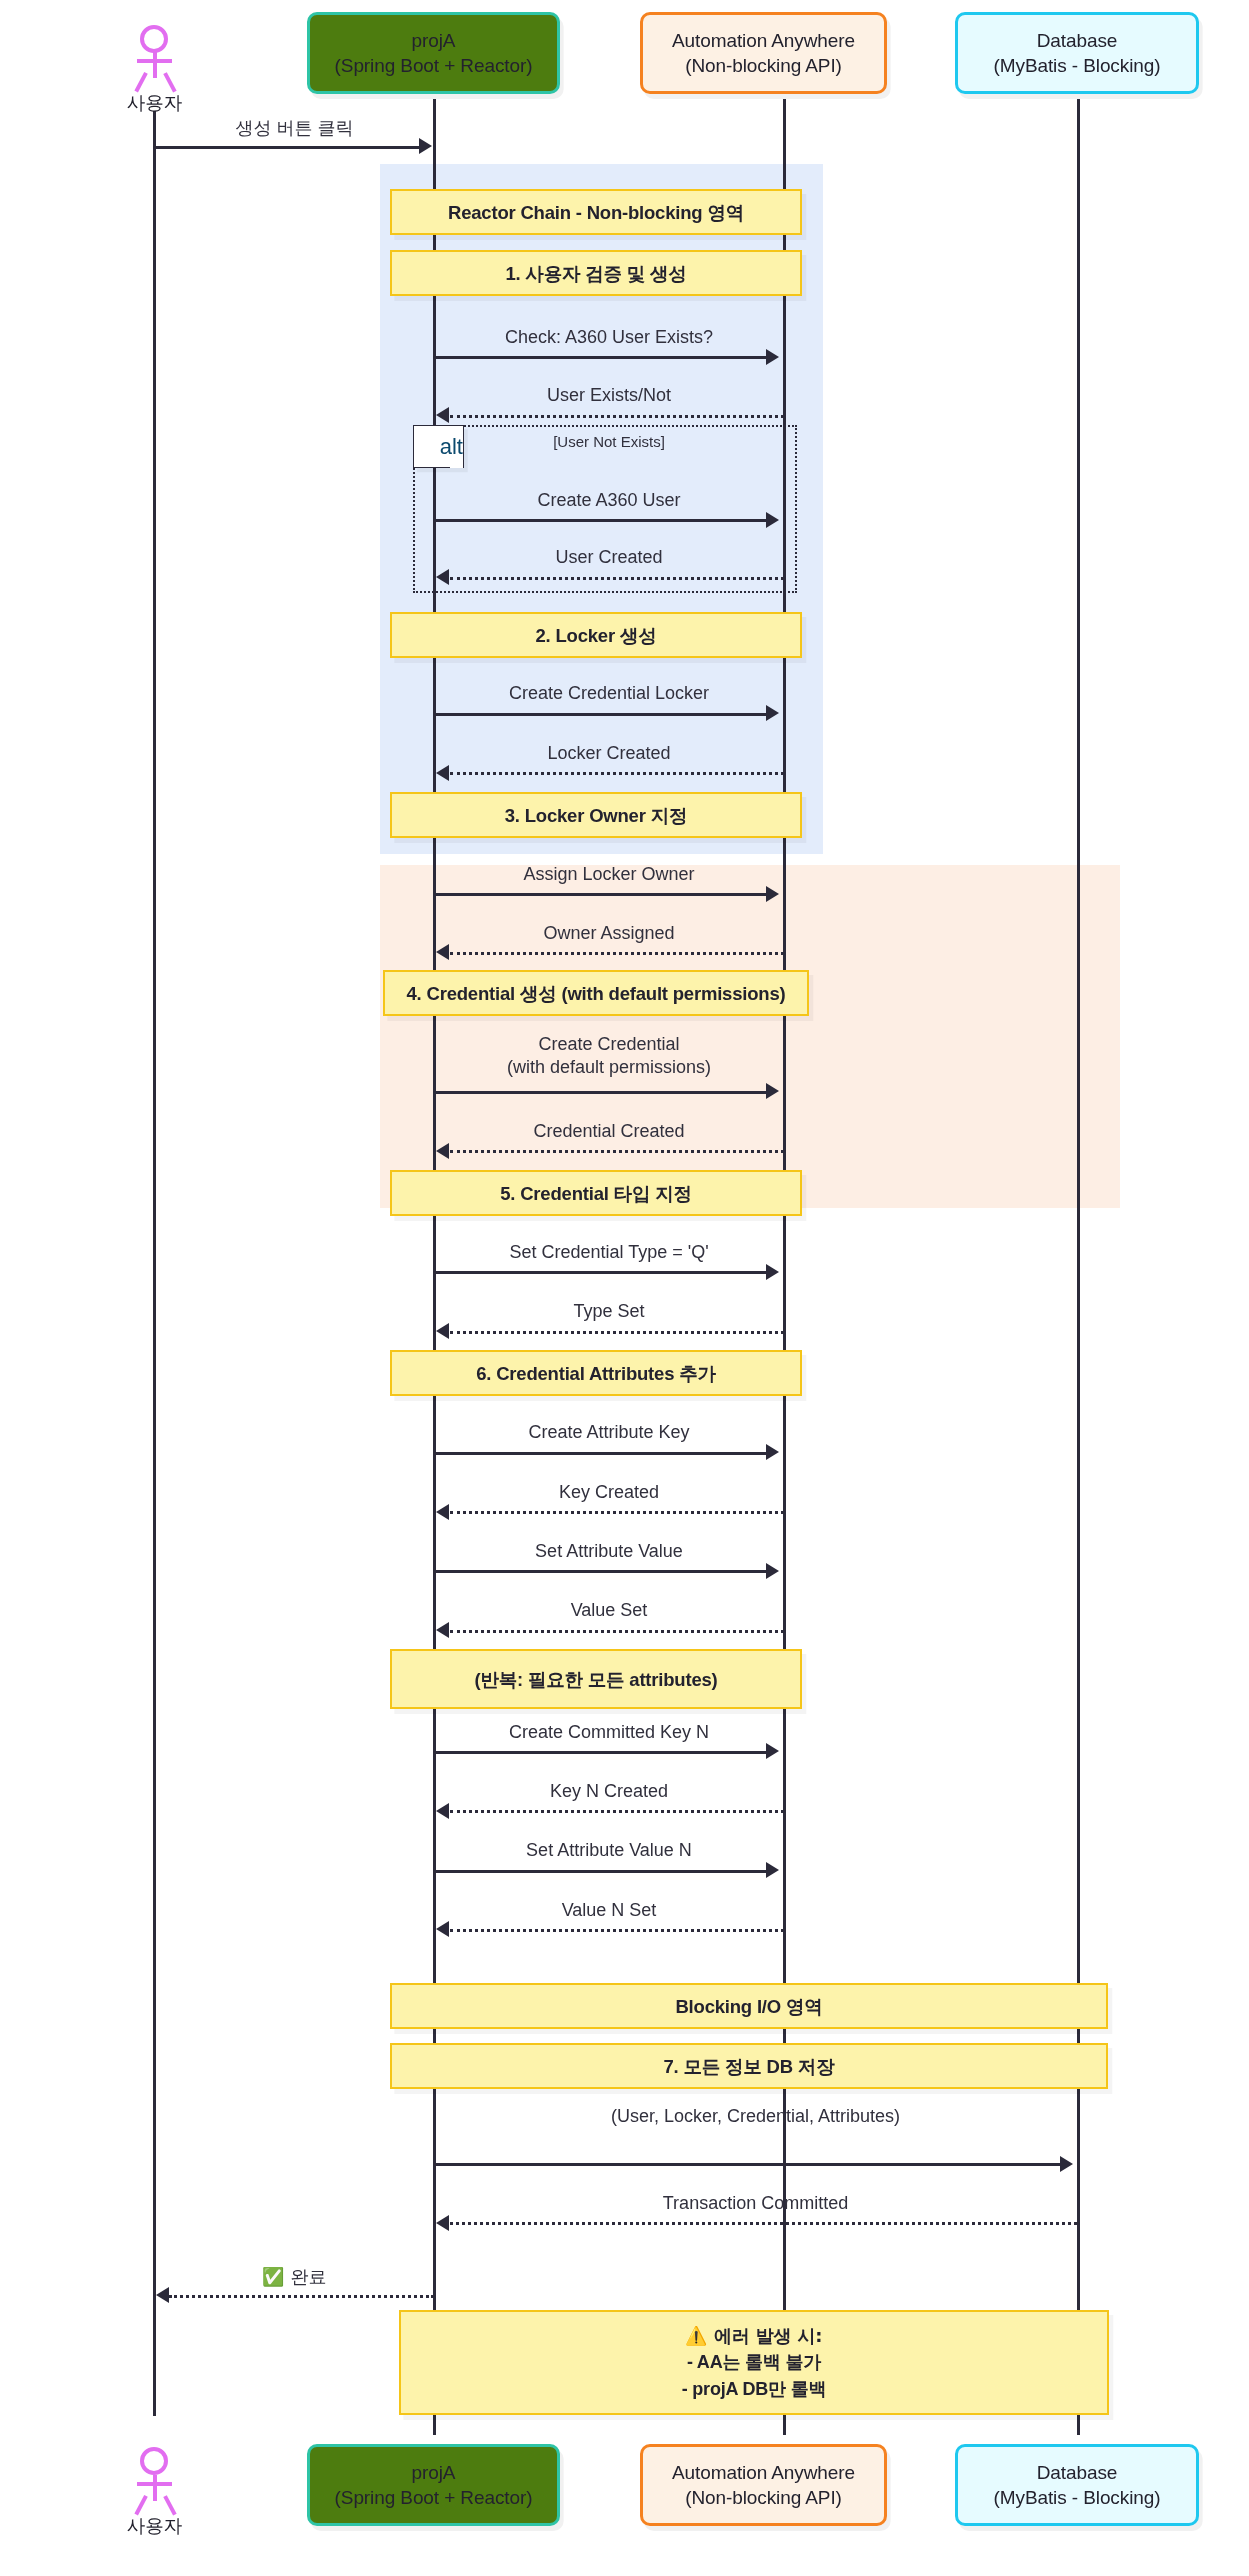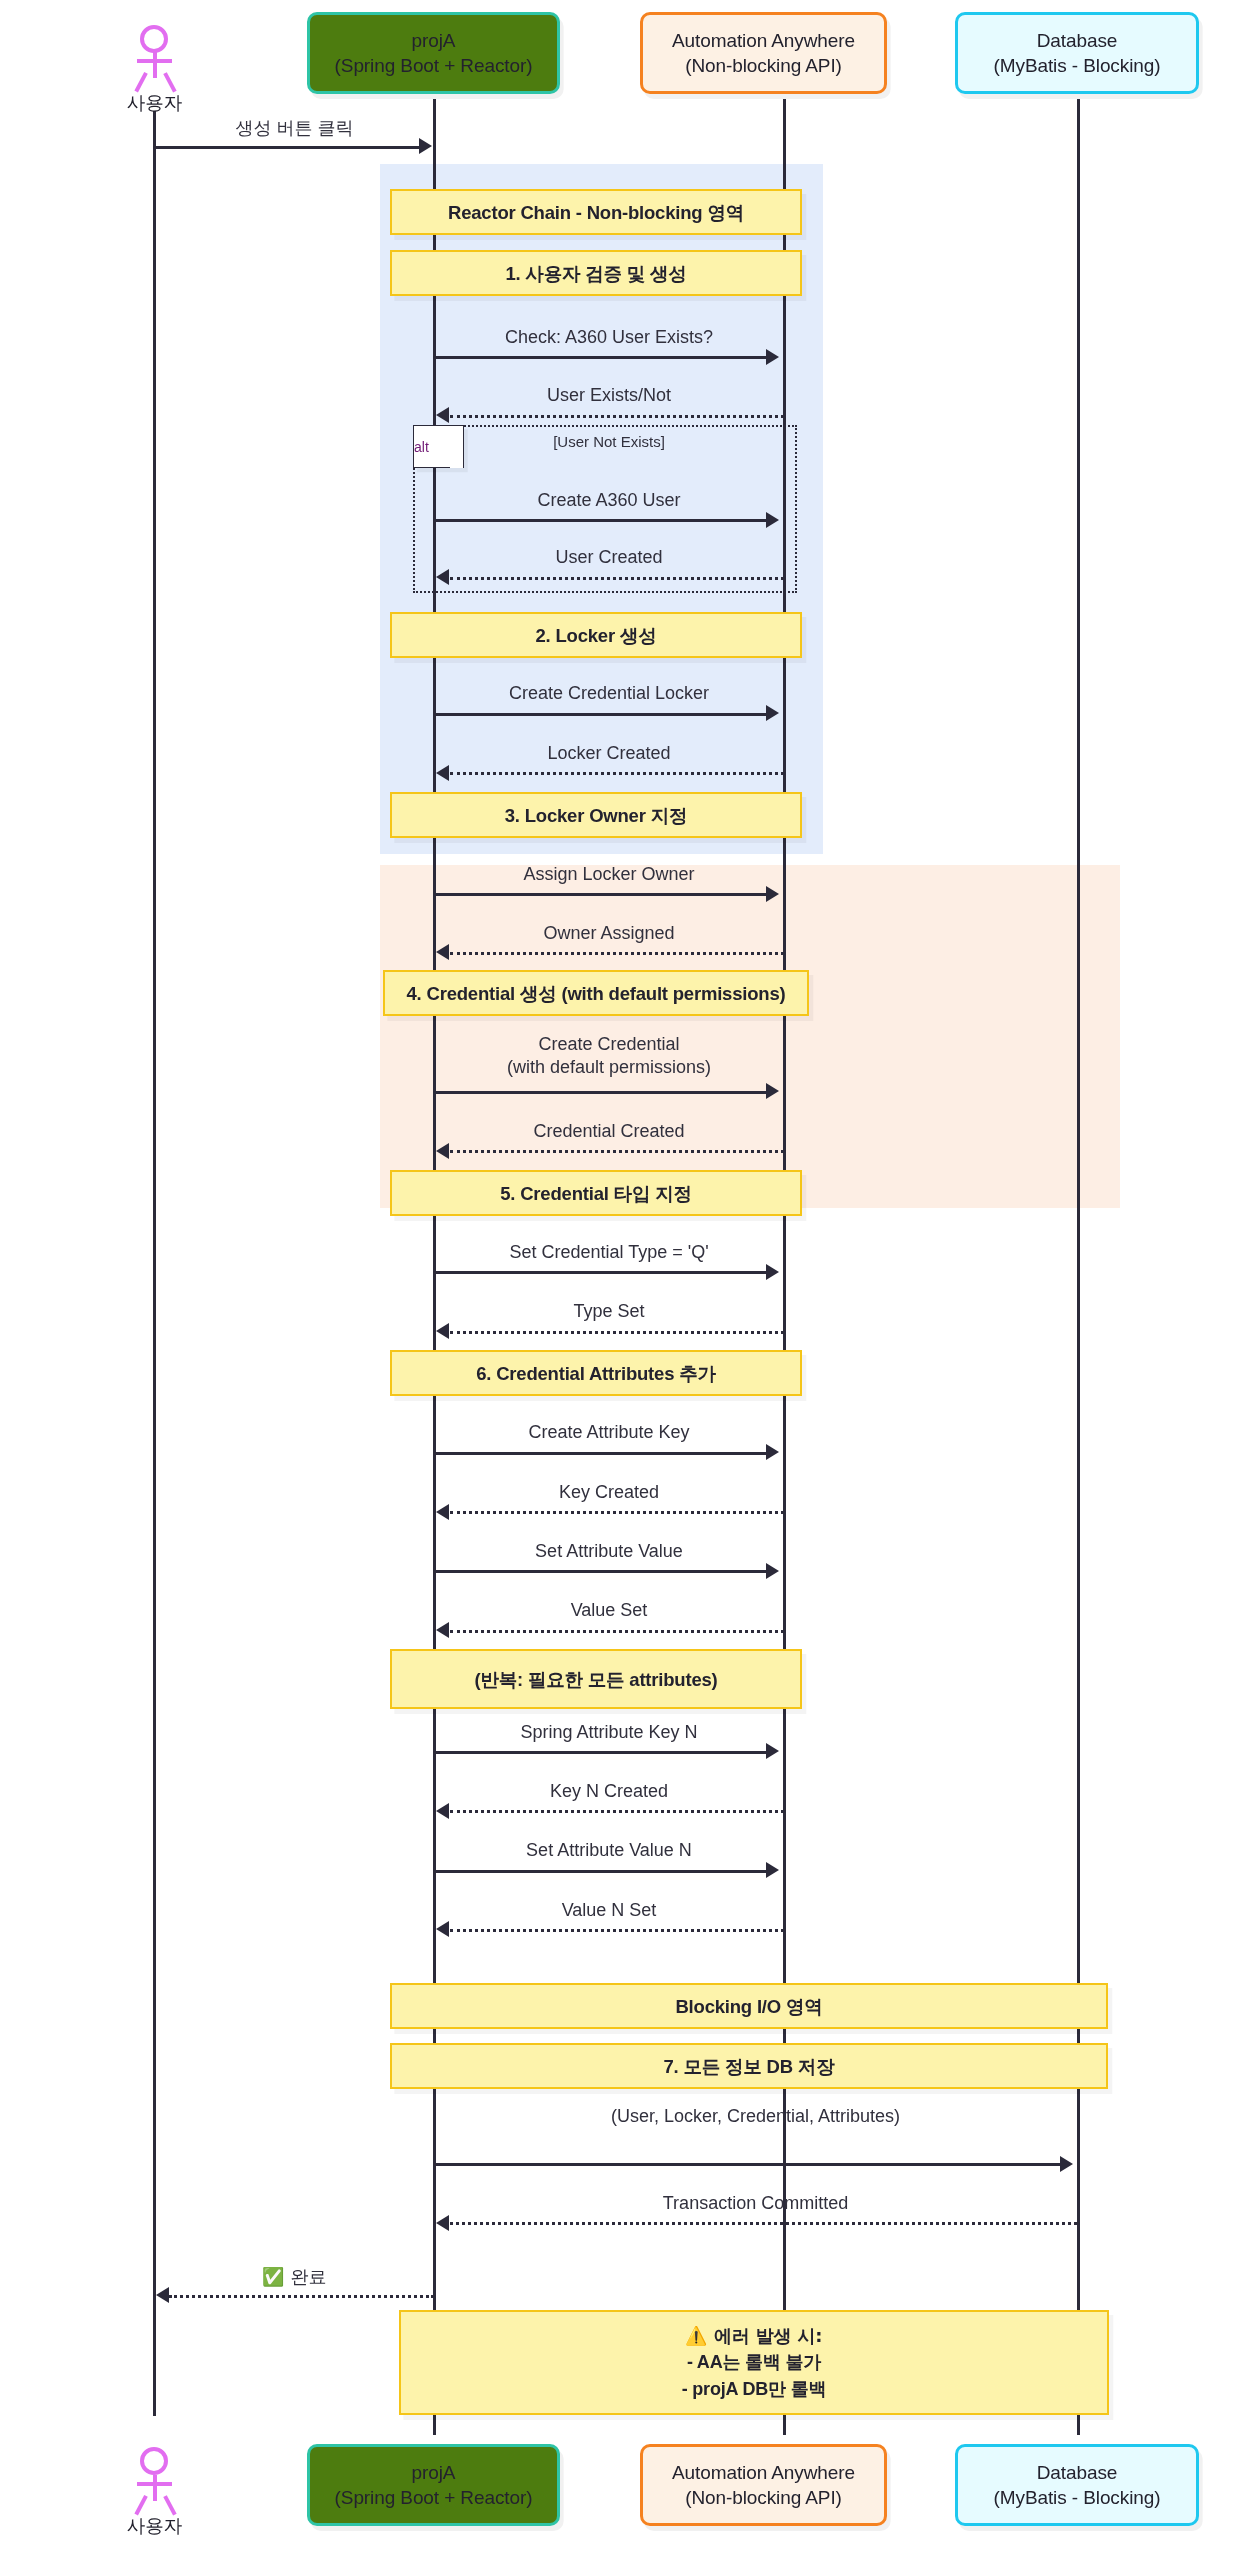--- a/index.html
+++ b/index.html
@@ -44,21 +44,21 @@
   .msg-label.two{white-space:normal;}
   .arrow-line{position:absolute;height:0;border-top:3.1px solid #2b2a3a;}
   .arrow-line.dotted{border-top:3.1px dotted #2b2a3a;}
   .arrow-head{position:absolute;width:0;height:0;border-top:8px solid transparent;border-bottom:8px solid transparent;}
   .arrow-head.right{border-left:13.6px solid #2b2a3a;}
   .arrow-head.left{border-right:13.6px solid #2b2a3a;}
 
   
   .alt-frame{position:absolute;box-sizing:border-box;border:2.5px dotted #2b2a3a;background:transparent;}
   .alt-tag{position:absolute;box-sizing:border-box;background:#ffffff;border:1.9px solid #2b2a3a;
-           font-size:14px;color:#701a75;display:flex;align-items:center;justify-content:flex-start;
+           font-size:22px;color:#0c4a6e;display:flex;align-items:center;justify-content:flex-end;
            box-shadow:3.7px 4.3px 0 rgba(0,0,0,.05);}
   .alt-fold{position:absolute;width:0;height:0;border-left:13.6px solid #ffffff;border-bottom:13.6px solid #ffffff;
             border-right:0;border-top:0;}
   .alt-cond{position:absolute;font-size:15px;color:#31303d;text-align:center;white-space:nowrap;}
 
   .emoji{font-family:"DejaVu Sans",sans-serif;}
 </style>
 </head>
 <body>
 
@@ -186,21 +186,21 @@
   <div class="msg-label" style="left:434px;top:1540px;width:350px;">Set Attribute Value</div>
   <div class="arrow-line" style="left:434px;top:1570px;width:334px;"></div>
   <div class="arrow-head right" style="left:766px;top:1563px;"></div>
 
   <div class="msg-label" style="left:434px;top:1599px;width:350px;">Value Set</div>
   <div class="arrow-line dotted" style="left:450px;top:1630px;width:334px;"></div>
   <div class="arrow-head left" style="left:436px;top:1622px;"></div>
 
   <div class="note" style="left:390px;top:1649px;width:412px;height:60px;">(반복: 필요한 모든 attributes)</div>
 
-  <div class="msg-label" style="left:434px;top:1721px;width:350px;">Spring Attribute Key N</div>
+  <div class="msg-label" style="left:434px;top:1721px;width:350px;">Create Committed Key N</div>
   <div class="arrow-line" style="left:434px;top:1751px;width:334px;"></div>
   <div class="arrow-head right" style="left:766px;top:1743px;"></div>
 
   <div class="msg-label" style="left:434px;top:1780px;width:350px;">Key N Created</div>
   <div class="arrow-line dotted" style="left:450px;top:1810px;width:334px;"></div>
   <div class="arrow-head left" style="left:436px;top:1803px;"></div>
 
   <div class="msg-label" style="left:434px;top:1839px;width:350px;">Set Attribute Value N</div>
   <div class="arrow-line" style="left:434px;top:1870px;width:334px;"></div>
   <div class="arrow-head right" style="left:766px;top:1862px;"></div>

